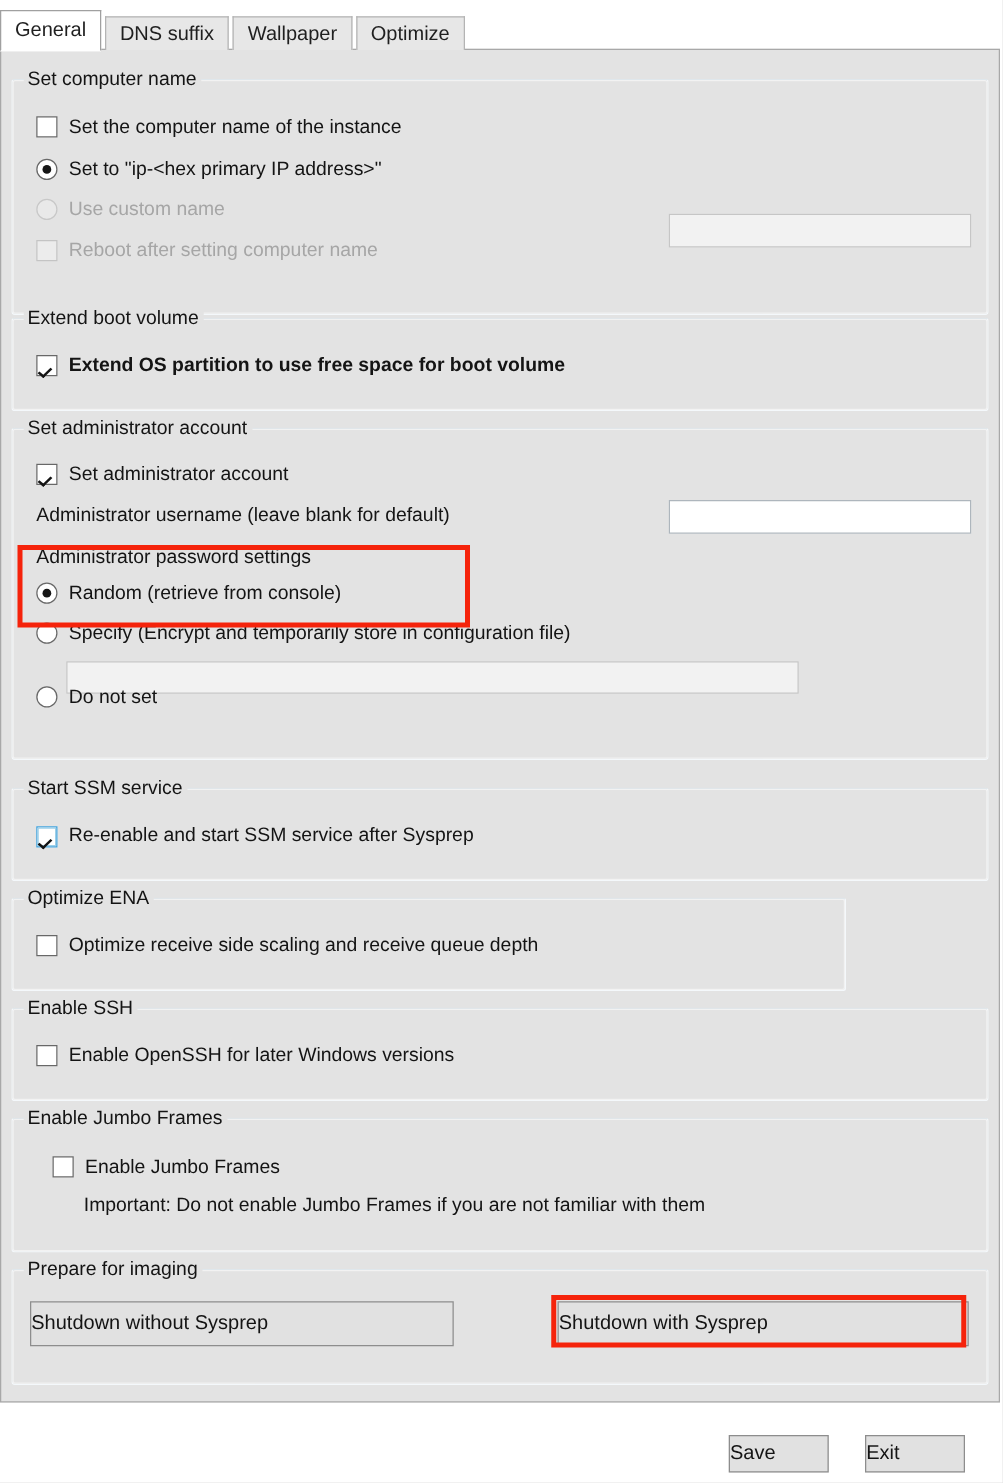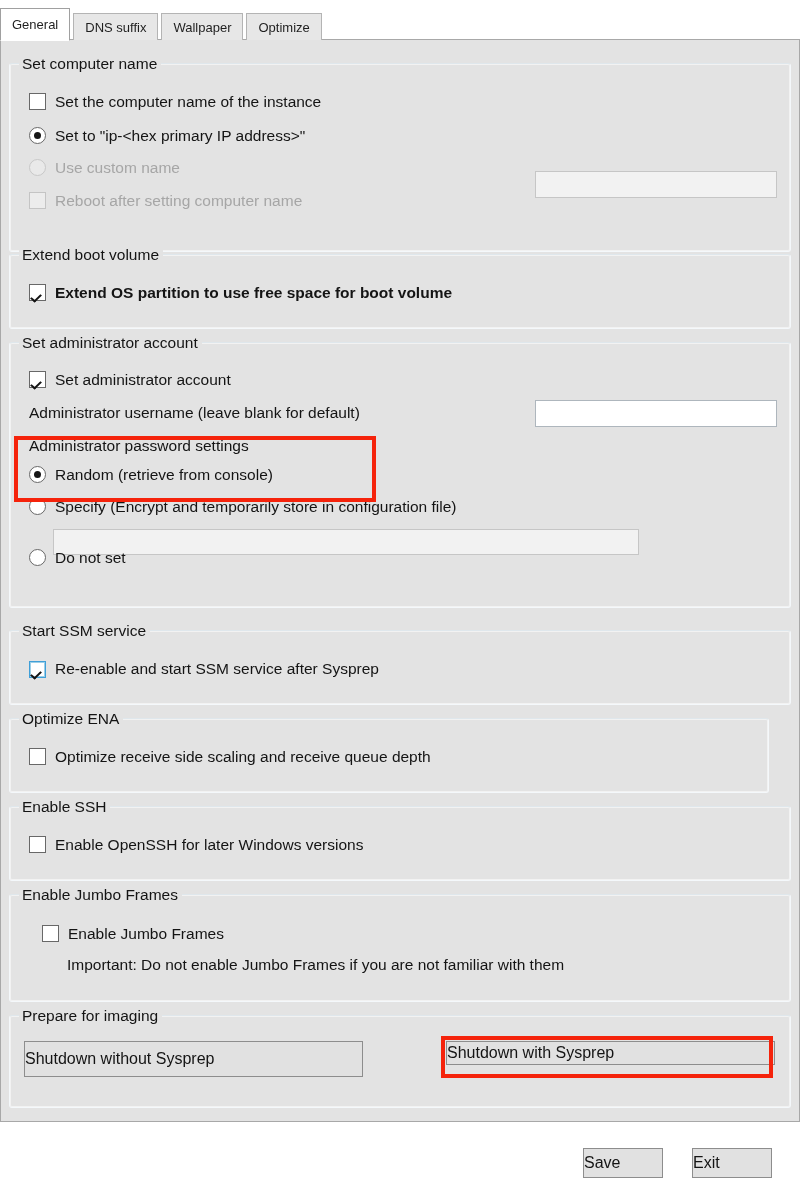--- a/index.html
+++ b/index.html
@@ -30,21 +30,21 @@
   }
   .tab {
     height: 27px;
     line-height: 27px;
     padding: 0 11px;
     margin-right: 3px;
     background: #e7e7e7;
     border: 1px solid #b4b4b4;
     border-bottom: none;
     color: #1f1f1f;
-    font-size: 13px;
+    font-size: 16px;
     box-sizing: border-box;
     white-space: nowrap;
     cursor: default;
   }
   .tab.active {
     background: #ffffff;
     border-color: #a0a0a0;
     height: 33px;
     line-height: 31px;
     border-bottom: 1px solid #ffffff;
@@ -286,21 +286,21 @@
   <div class="group" style="left:8px; top:581px; width:782px; height:84px;">
     <div class="frame"></div>
     <div class="legend">Start SSM service</div>
 
     <div class="row" style="left:20px; top:38px;align-items:flex-end;">
       <span class="cbox checked focus"></span>
       <span class="lbl">Re-enable and start SSM service after Sysprep</span>
     </div>
   </div>
 
-  <div class="group" style="left:8px; top:669px; width:760px; height:84px;">
+  <div class="group" style="left:8px; top:669px; width:668px; height:84px;">
     <div class="frame"></div>
     <div class="legend">Optimize ENA</div>
 
     <div class="row" style="left:20px; top:38px;">
       <span class="cbox"></span>
       <span class="lbl">Optimize receive side scaling and receive queue depth</span>
     </div>
   </div>
 
   <div class="group" style="left:8px; top:757px; width:782px; height:84px;">
@@ -328,21 +328,21 @@
   </div>
 
   <div class="group" style="left:8px; top:966px; width:782px; height:102px;">
     <div class="frame"></div>
     <div class="legend">Prepare for imaging</div>
 
     <div class="btn" style="left:15px; top:35px; width:339px; height:36px;">
       <span>Shutdown without Sysprep</span>
     </div>
 
-    <div class="btn" style="left:437px; top:35px; width:329px; height:24px;">
+    <div class="btn" style="left:437px; top:35px; width:329px; height:36px;">
       <span>Shutdown with Sysprep</span>
     </div>
   </div>
 
 </div>
 
 <div class="btn" style="left:583px; top:1148px; width:80px; height:30px;">
   <span>Save</span>
 </div>
 <div class="btn" style="left:692px; top:1148px; width:80px; height:30px;">

